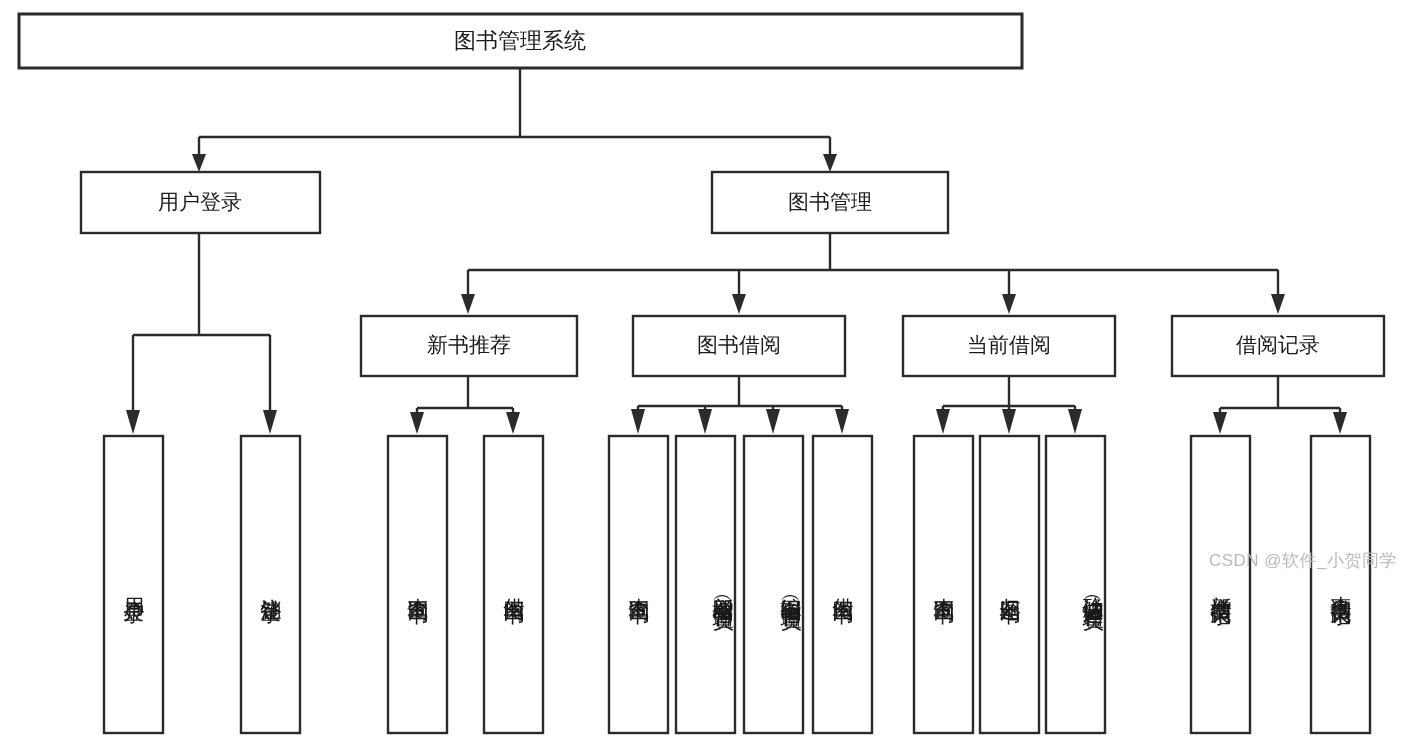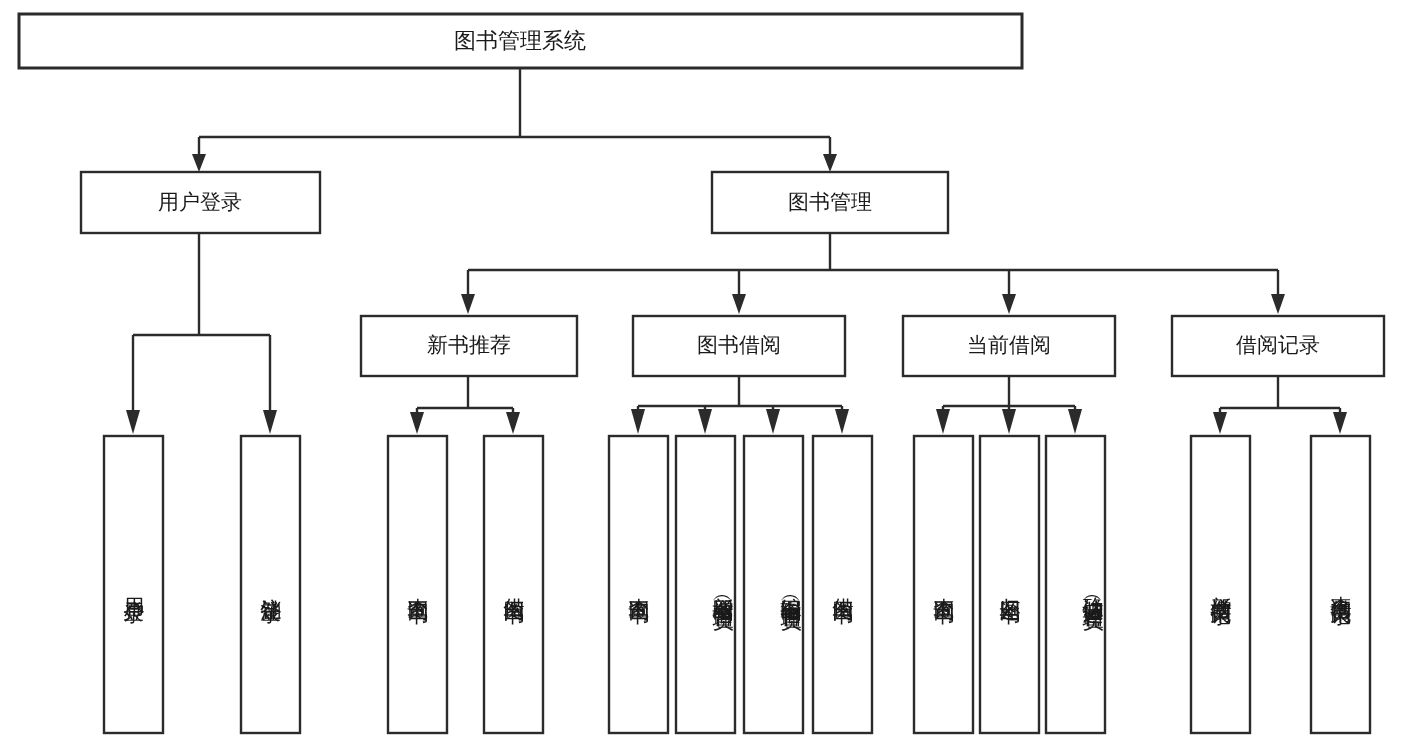--- a/index.html
+++ b/index.html
@@ -235,14 +235,15 @@
   <div class="leaf-label" style="left:744px; top:444px; width:59px; height:289px; display:flex; align-items:flex-start; justify-content:center;">编辑图书（管理员）</div>
   <div class="leaf-label" style="left:813px; top:436px; width:59px; height:297px; display:flex; align-items:center; justify-content:center;">借阅图书</div>
 
   <div class="leaf-label" style="left:914px; top:436px; width:59px; height:297px; display:flex; align-items:center; justify-content:center;">查询图书</div>
   <div class="leaf-label" style="left:980px; top:436px; width:59px; height:297px; display:flex; align-items:center; justify-content:center;">归还图书</div>
   <div class="leaf-label" style="left:1046px; top:444px; width:59px; height:289px; display:flex; align-items:flex-start; justify-content:center;">确认归还（管理员）</div>
 
   <div class="leaf-label" style="left:1191px; top:450px; width:59px; height:270px; display:flex; align-items:center; justify-content:center;">新增借阅记录</div>
   <div class="leaf-label" style="left:1311px; top:450px; width:59px; height:270px; display:flex; align-items:center; justify-content:center;">查询借阅记录</div>
 
+  <div class="watermark">CSDN @软件_小贺同学</div>
 
 </div>
 
 </body></html>

